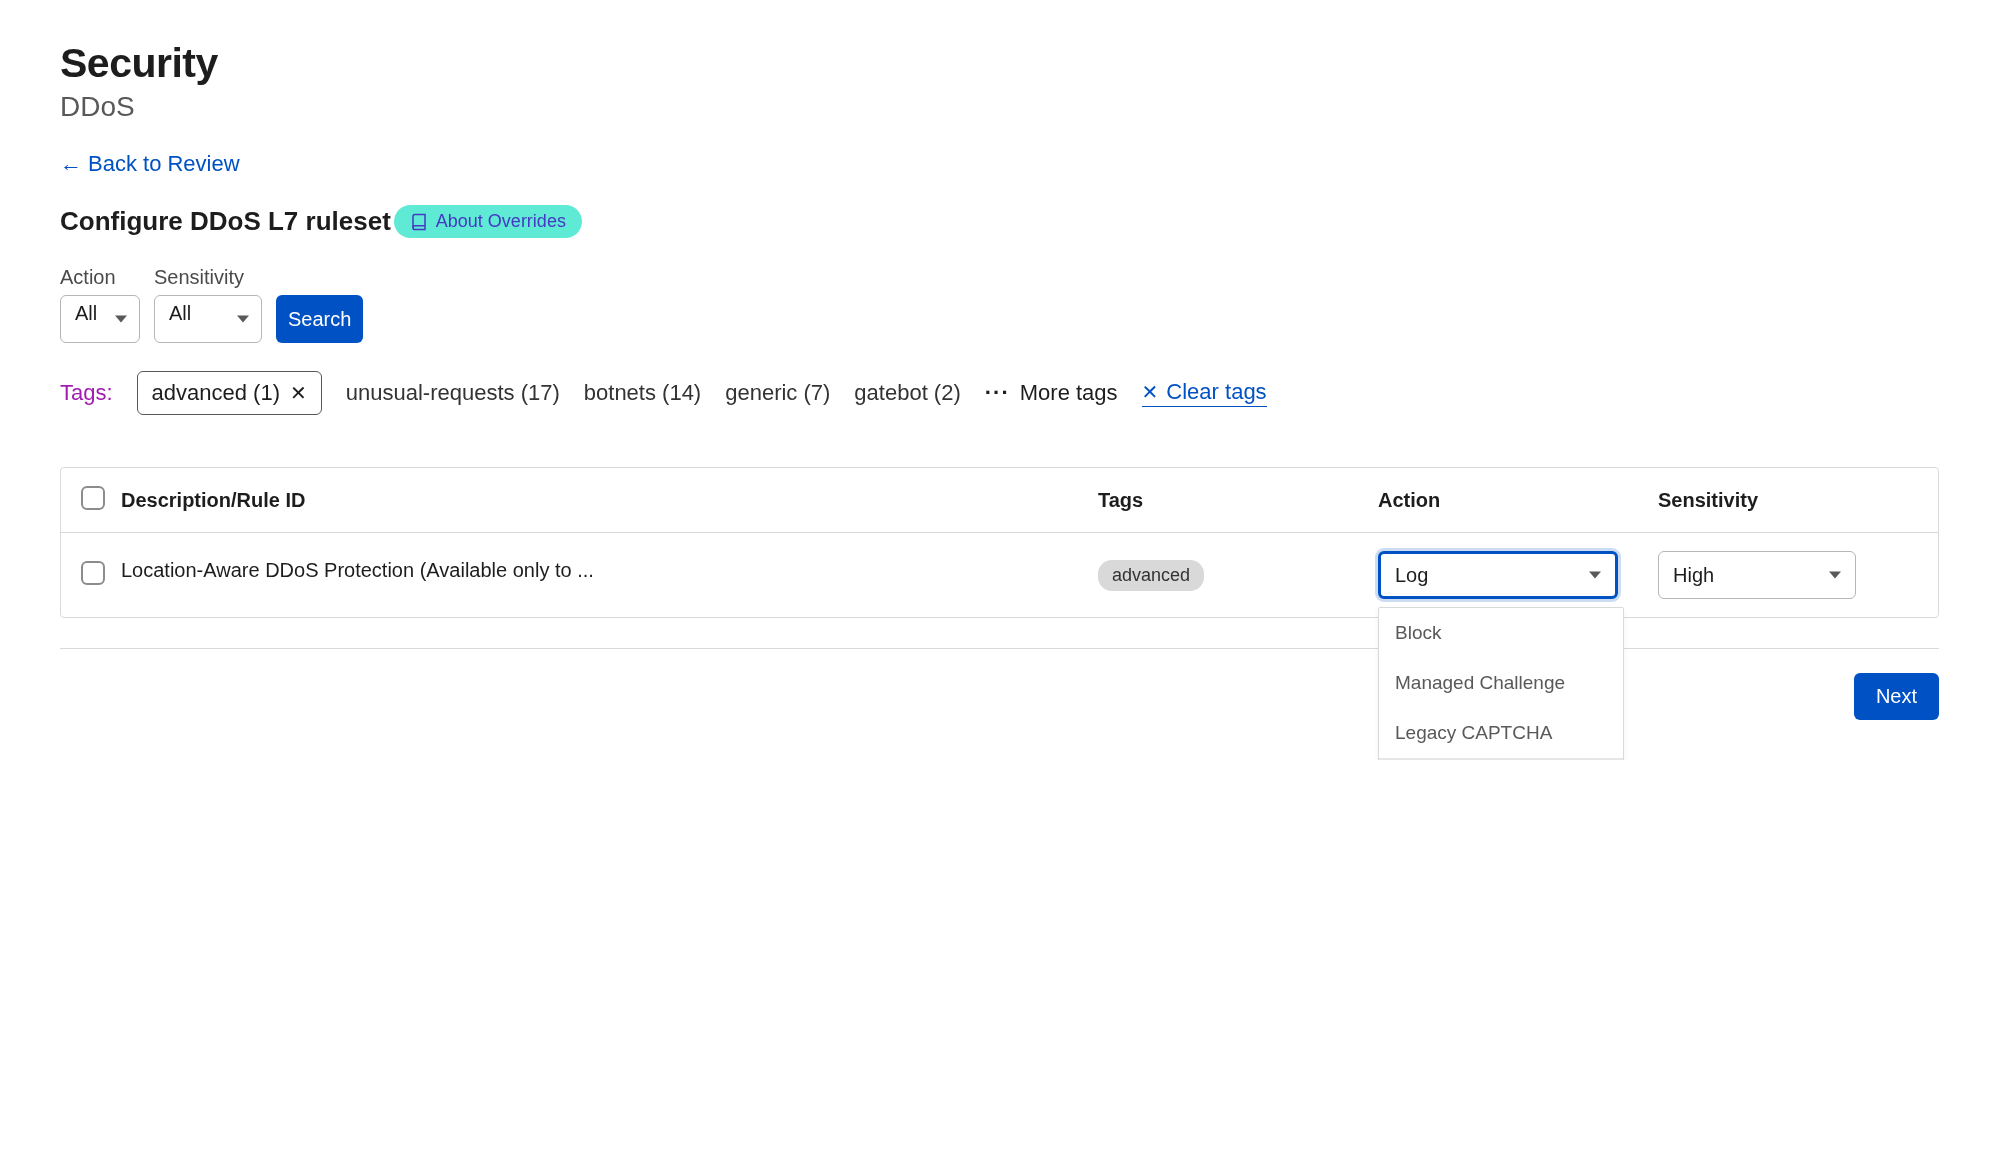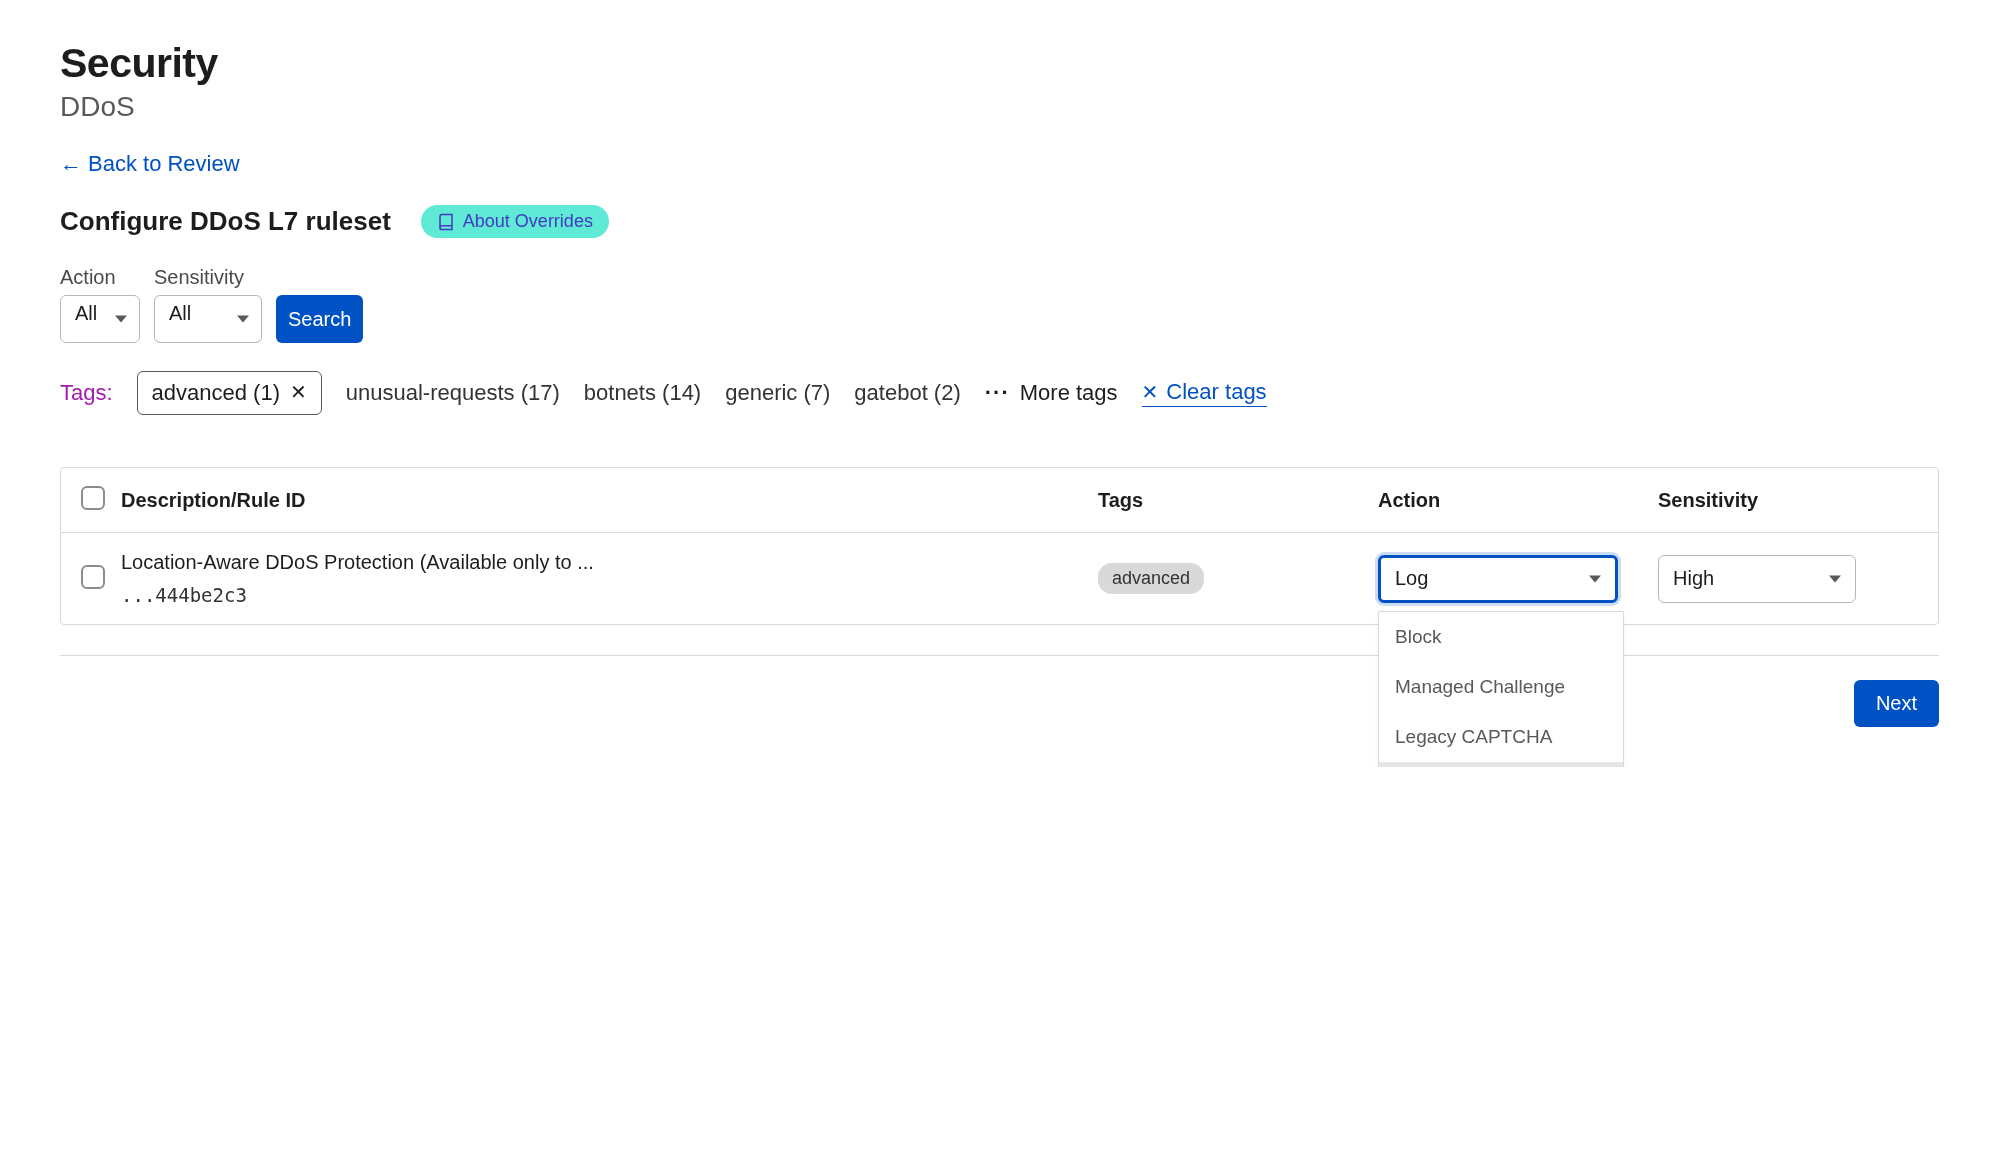--- a/index.html
+++ b/index.html
@@ -34,21 +34,21 @@
       text-decoration: none;
       margin-bottom: 28px;
       cursor: pointer;
     }
     .back-link .arrow {
       font-size: 22px;
     }
     .configure-row {
       display: flex;
       align-items: center;
-      gap: 30px;
+      gap: 3px;
       margin-bottom: 28px;
     }
     .configure-title {
       font-size: 26px;
       font-weight: 600;
     }
     .about-badge {
       display: inline-flex;
       align-items: center;
       gap: 8px;
@@ -150,21 +150,21 @@
     .tags-label {
       font-size: 22px;
       color: #a21caf;
     }
     .tag-selected {
       border: 1px solid #595959;
       border-radius: 6px;
       padding: 8px 14px;
       font-size: 22px;
       display: inline-flex;
-      align-items: flex-start;
+      align-items: center;
       gap: 10px;
       cursor: pointer;
     }
     .tag-selected .x {
       font-size: 20px;
     }
     .tag-unselected {
       font-size: 22px;
       color: #333;
       cursor: pointer;
@@ -411,21 +411,20 @@
     <div class="col-action th">Action</div>
     <div class="col-sensitivity th">Sensitivity</div>
   </div>
 
   <div class="table-row">
     <div class="col-checkbox">
       <span class="checkbox"></span>
     </div>
     <div class="col-desc">
       <div class="rule-desc">Location-Aware DDoS Protection (Available only to ...</div>
-      <div class="rule-id">...444be2c3</div>
     </div>
     <div class="col-tags">
       <span class="tag-chip">advanced</span>
     </div>
     <div class="col-action">
       <div class="dropdown-btn focused">
         <span>Log</span>
         <span class="caret"></span>
       </div>
       <div class="dropdown-menu">

